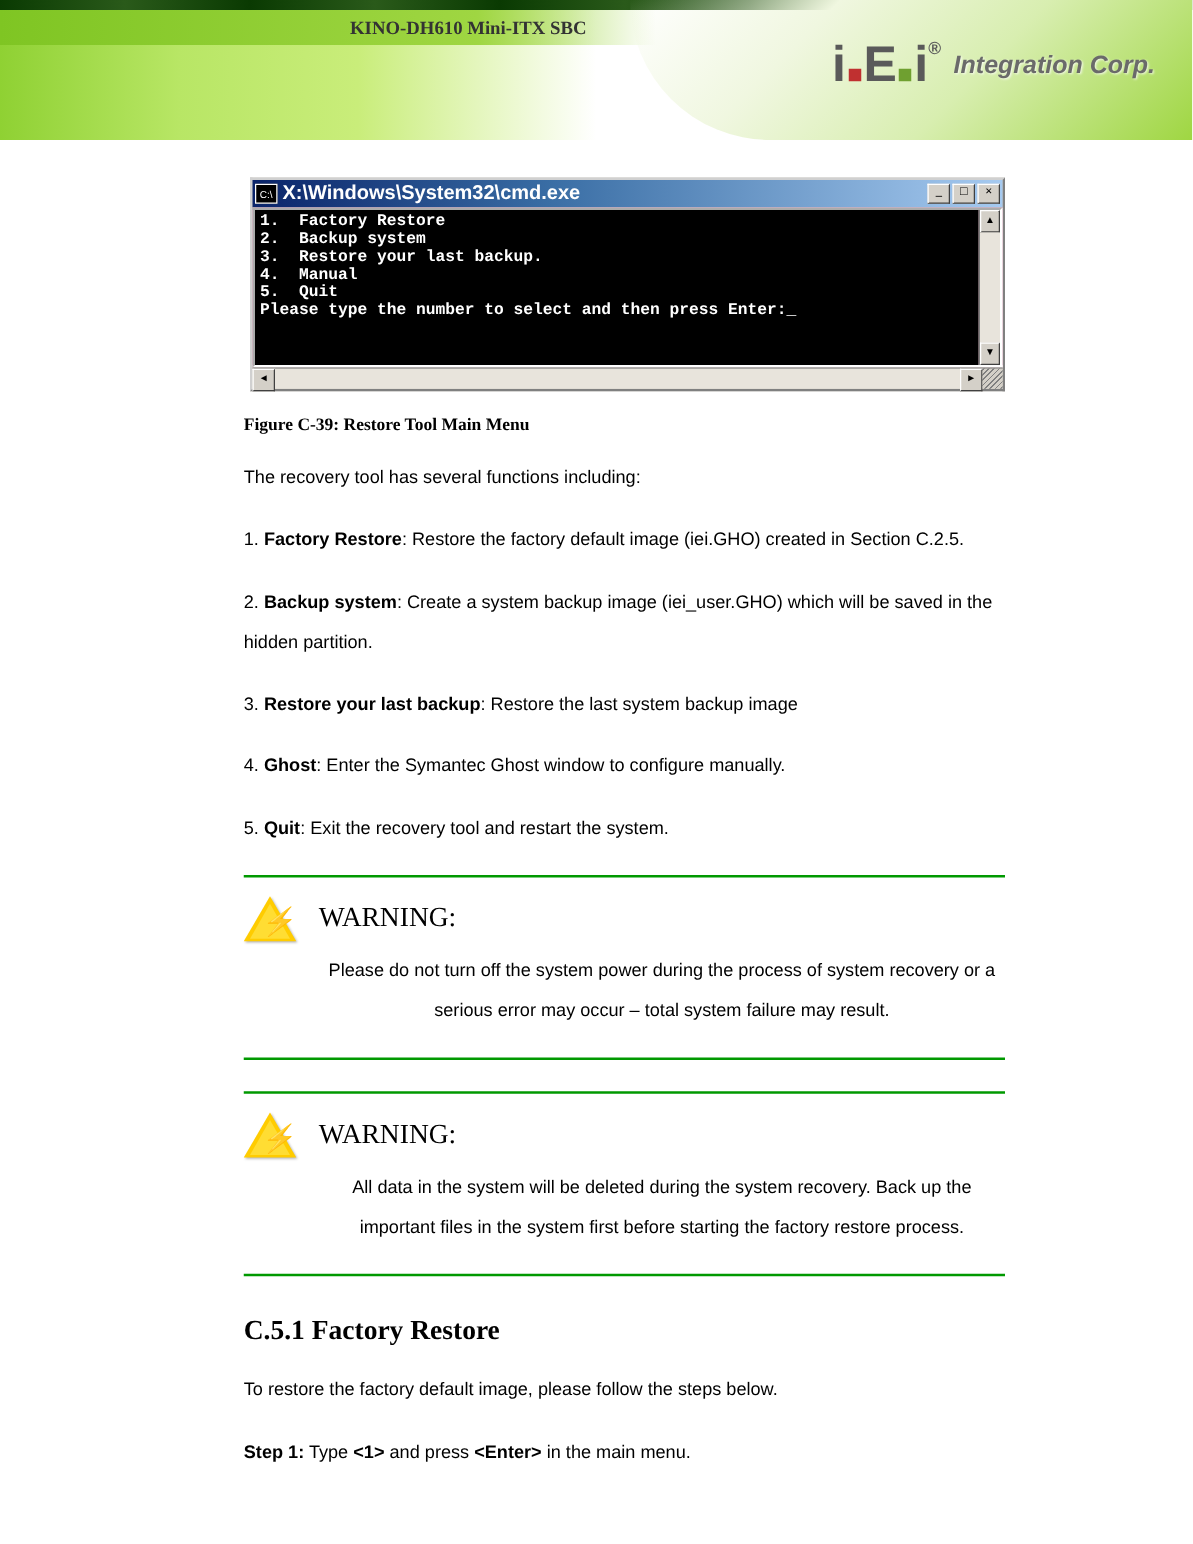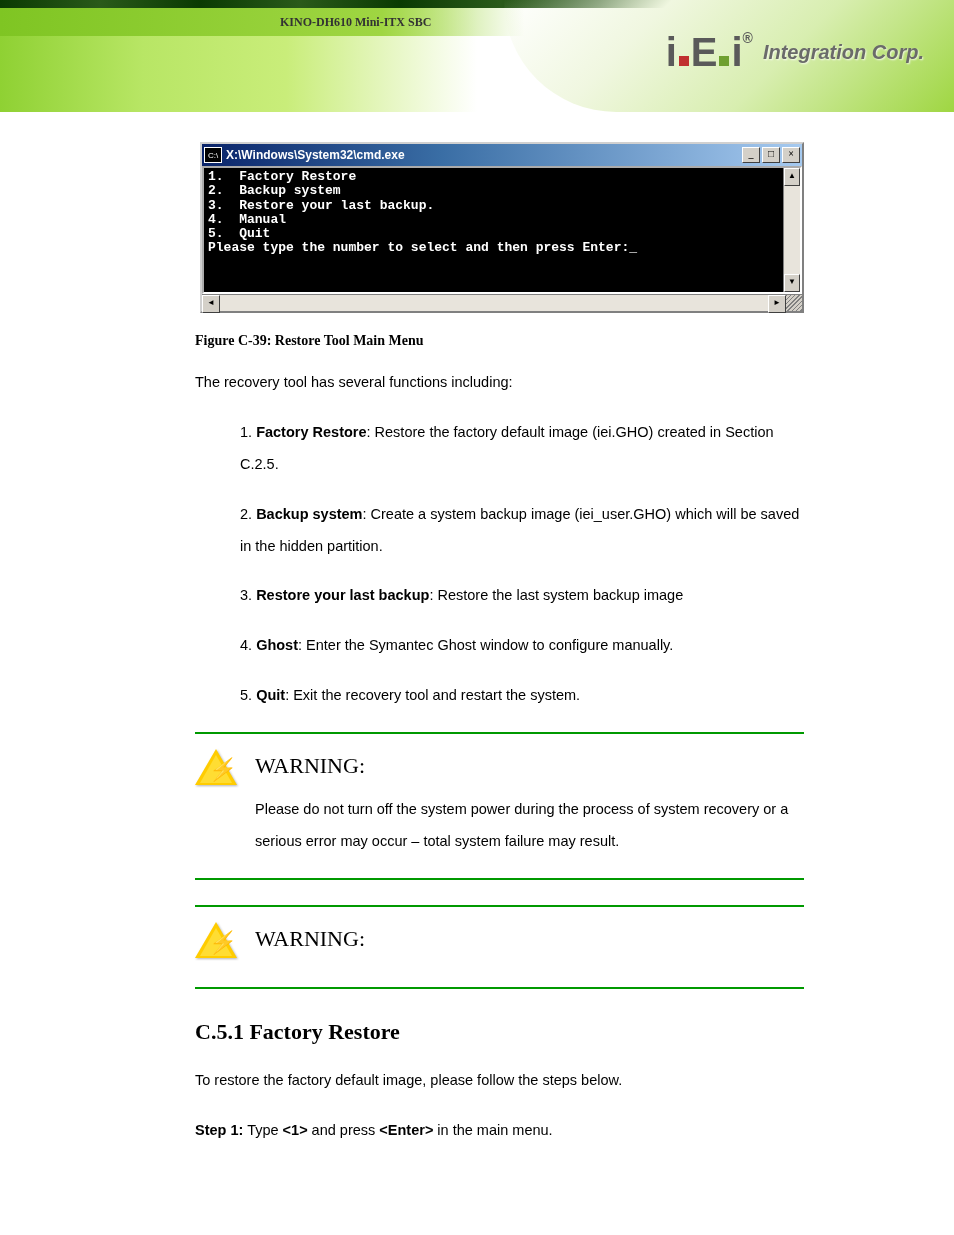--- a/index.html
+++ b/index.html
@@ -59,21 +59,21 @@
     font-weight: bold;
     color: #6a6a6a;
     text-shadow: 1px 1px 2px rgba(255,255,255,0.8);
   }
   .manual-title {
     position: absolute;
     top: 15px;
     left: 280px;
     font-family: "Times New Roman", serif;
     font-weight: bold;
-    font-size: 12px;
+    font-size: 15px;
     color: #333;
   }
   .content {
     padding: 20px 150px 120px 195px;
     font-family: Arial, sans-serif;
     color: #000;
   }
   .cmd-window {
     width: 600px;
     border: 2px solid #808080;
@@ -97,21 +97,21 @@
     display: flex;
     align-items: center;
     justify-content: center;
     font-size: 8px;
     color: #fff;
   }
   .cmd-title {
     flex: 1;
     color: #fff;
     font-family: Tahoma, sans-serif;
-    font-size: 12px;
+    font-size: 16px;
     font-weight: bold;
   }
   .cmd-btns {
     display: flex;
     gap: 2px;
   }
   .cmd-btn {
     width: 16px; height: 14px;
     background: #d4d0c8;
     border: 1px solid #fff;
@@ -174,21 +174,21 @@
     font-size: 14px;
     font-weight: bold;
     margin: 15px 0;
   }
   .body-text {
     font-family: Arial, sans-serif;
     font-size: 14.5px;
     line-height: 2.2;
     margin: 18px 0;
   }
-  .indent { margin-left: 45px; }
+  .indent { }
   .section-heading {
     font-family: "Times New Roman", serif;
     font-size: 22px;
     font-weight: bold;
     margin: 30px 0 20px 0;
   }
   .warn-box {
     border-top: 2px solid #009900;
     border-bottom: 2px solid #009900;
     padding: 15px 0 20px 0;
@@ -231,20 +231,21 @@
     font-weight: normal;
     margin-left: 60px;
     margin-top: -40px;
     margin-bottom: 15px;
   }
   .warn-text {
     font-family: Arial, sans-serif;
     font-size: 14.5px;
     line-height: 2.2;
     margin-left: 60px;
+    text-align: center;
   }
   .warn-box + .warn-box { margin-top: 25px; }
   .bottom-banner {
     position: absolute;
     bottom: 0; left: 0; right: 0;
     height: 120px;
     overflow: hidden;
   }
 </style>
 </head>
@@ -336,20 +337,21 @@
     <div class="warn-text">Please do not turn off the system power during the process of system recovery or a serious error may occur – total system failure may result.</div>
   </div>
 
   <div class="warn-box">
     <div class="warn-icon">
       <div class="warn-triangle"></div>
       <div class="warn-triangle-inner"></div>
       <div class="warn-bolt">⚡</div>
     </div>
     <div class="warn-label">WARNING:</div>
+    <div class="warn-text">All data in the system will be deleted during the system recovery. Back up the important files in the system first before starting the factory restore process.</div>
   </div>
 
   <div class="section-heading">C.5.1  Factory Restore</div>
 
   <div class="body-text">To restore the factory default image, please follow the steps below.</div>
 
   <div class="body-text">
     <b>Step 1:</b>
     <span>Type </span><b>&lt;1&gt;</b><span> and press </span><b>&lt;Enter&gt;</b><span> in the main menu.</span>
   </div>

